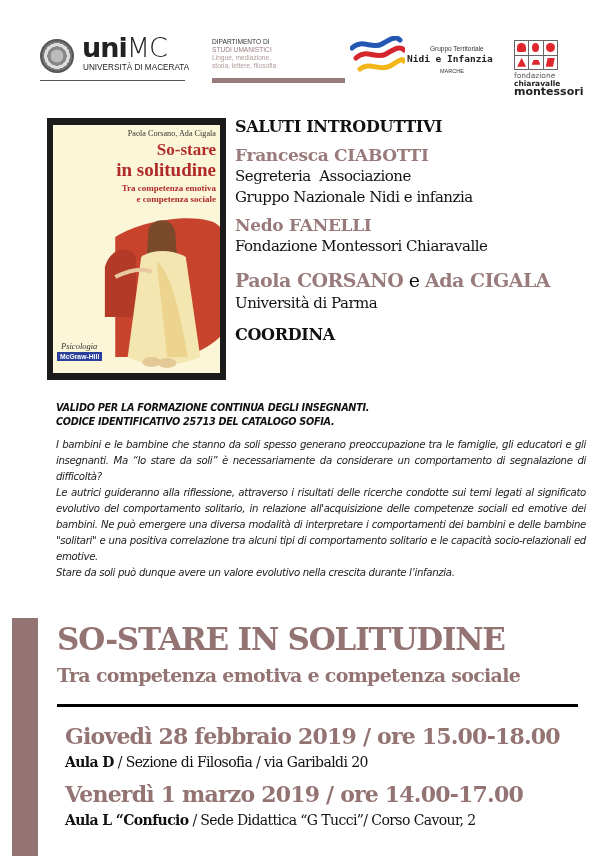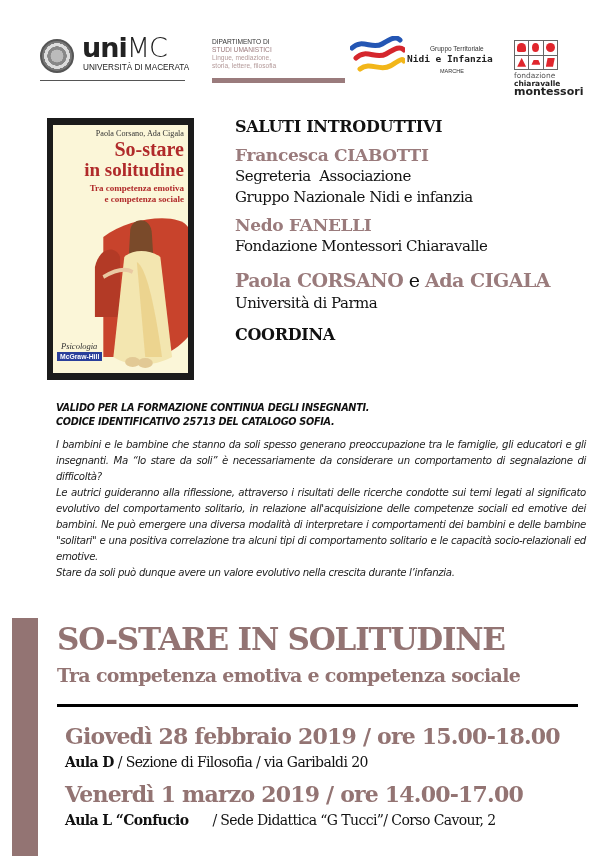--- a/index.html
+++ b/index.html
@@ -30,24 +30,24 @@
 
   .logo-mont { position: absolute; left: 514px; top: 24px; width: 60px; height: 60px; margin-top: 16px; }
   .mont-grid { width: 44px; height: 30px; border: 1px solid #666; display: grid; grid-template-columns: repeat(3, 1fr); grid-template-rows: 1fr 1fr; gap: 1px; background: #666; }
   .mont-cell { background: #fff; display: flex; align-items: center; justify-content: center; }
   .mont-shape { width: 9px; height: 9px; background: #e0262d; }
   .mont-t1 { font-family: "DejaVu Sans", sans-serif; font-size: 7.5px; color: #555; line-height: 8px; margin-top: 2px; }
   .mont-t2 { font-family: "DejaVu Sans", sans-serif; font-size: 7.5px; color: #222; line-height: 8px; font-weight: bold; }
   .mont-t3 { font-family: "DejaVu Sans", sans-serif; font-size: 11px; color: #222; line-height: 8px; font-weight: bold; }
 
   
-  .book { position: absolute; left: 47px; top: 118px; width: 147px; height: 262px; background: #1b1b1b; padding: 7px 6px 7px 6px; }
+  .book { position: absolute; left: 47px; top: 118px; width: 179px; height: 262px; background: #1b1b1b; padding: 7px 6px 7px 6px; }
   .book-inner { position: relative; width: 100%; height: 100%; background: #fbf6d8; overflow: hidden; }
   .book-authors { position: absolute; right: 4px; top: 4px; font-family: "Liberation Serif", serif; font-size: 8.2px; color: #333; }
-  .book-title1 { position: absolute; right: 4px; top: 15px; font-family: "Liberation Serif", serif; font-weight: bold; font-size: 20px; color: #b02a2a; line-height: 19px; }
+  .book-title1 { position: absolute; right: 4px; top: 15px; font-family: "Liberation Serif", serif; font-weight: bold; font-size: 17px; color: #b02a2a; line-height: 19px; }
   .book-title2 { position: absolute; right: 4px; top: 35px; font-family: "Liberation Serif", serif; font-weight: bold; font-size: 19px; color: #b02a2a; line-height: 19px; }
   .book-sub1 { position: absolute; right: 4px; top: 58px; font-family: "Liberation Serif", serif; font-weight: bold; font-size: 9px; color: #b02a2a; }
   .book-sub2 { position: absolute; right: 4px; top: 69px; font-family: "Liberation Serif", serif; font-weight: bold; font-size: 9px; color: #b02a2a; }
   .book-art { position: absolute; left: 0; top: 82px; width: 100%; height: 166px; }
   .book-series { position: absolute; left: 8px; bottom: 22px; font-family: "Liberation Serif", serif; font-style: italic; font-size: 8.5px; color: #333; }
   .book-publisher { position: absolute; left: 4px; bottom: 12px; background: #2a3f9a; color: #fff; font-family: "Liberation Sans", sans-serif; font-weight: bold; font-size: 6.8px; padding: 1px 3px; }
 
   
   .speakers { position: absolute; left: 235px; top: 116px; width: 360px; font-family: "DejaVu Serif", serif; }
   .sp-h { font-family: "DejaVu Serif", serif; font-weight: bold; font-size: 16px; color: #111; line-height: 22px; letter-spacing: -0.3px; }
@@ -181,13 +181,13 @@
 
 <div class="accent-bar"></div>
 <div class="main-title">SO-STARE IN SOLITUDINE</div>
 <div class="main-subtitle">Tra competenza emotiva e competenza sociale</div>
 <div class="title-rule"></div>
 
 <div class="ev-date" style="top:722px;">Giovedì 28 febbraio 2019 / ore 15.00-18.00</div>
 <div class="ev-loc" style="top:752px;"><b>Aula D</b><span style="white-space:pre;"> / Sezione di Filosofia / via Garibaldi 20</span></div>
 
 <div class="ev-date" style="top:780px;">Venerdì 1 marzo 2019 / ore 14.00-17.00</div>
-<div class="ev-loc" style="top:810px;"><b>Aula L “Confucio</b><span style="white-space:pre;padding-left:20px;"> / Sede Didattica “G Tucci”/ Corso Cavour, 2</span></div>
+<div class="ev-loc" style="top:810px;"><b>Aula L “Confucio</b><span style="white-space:pre;"> / Sede Didattica “G Tucci”/ Corso Cavour, 2</span></div>
 
 </body></html>

